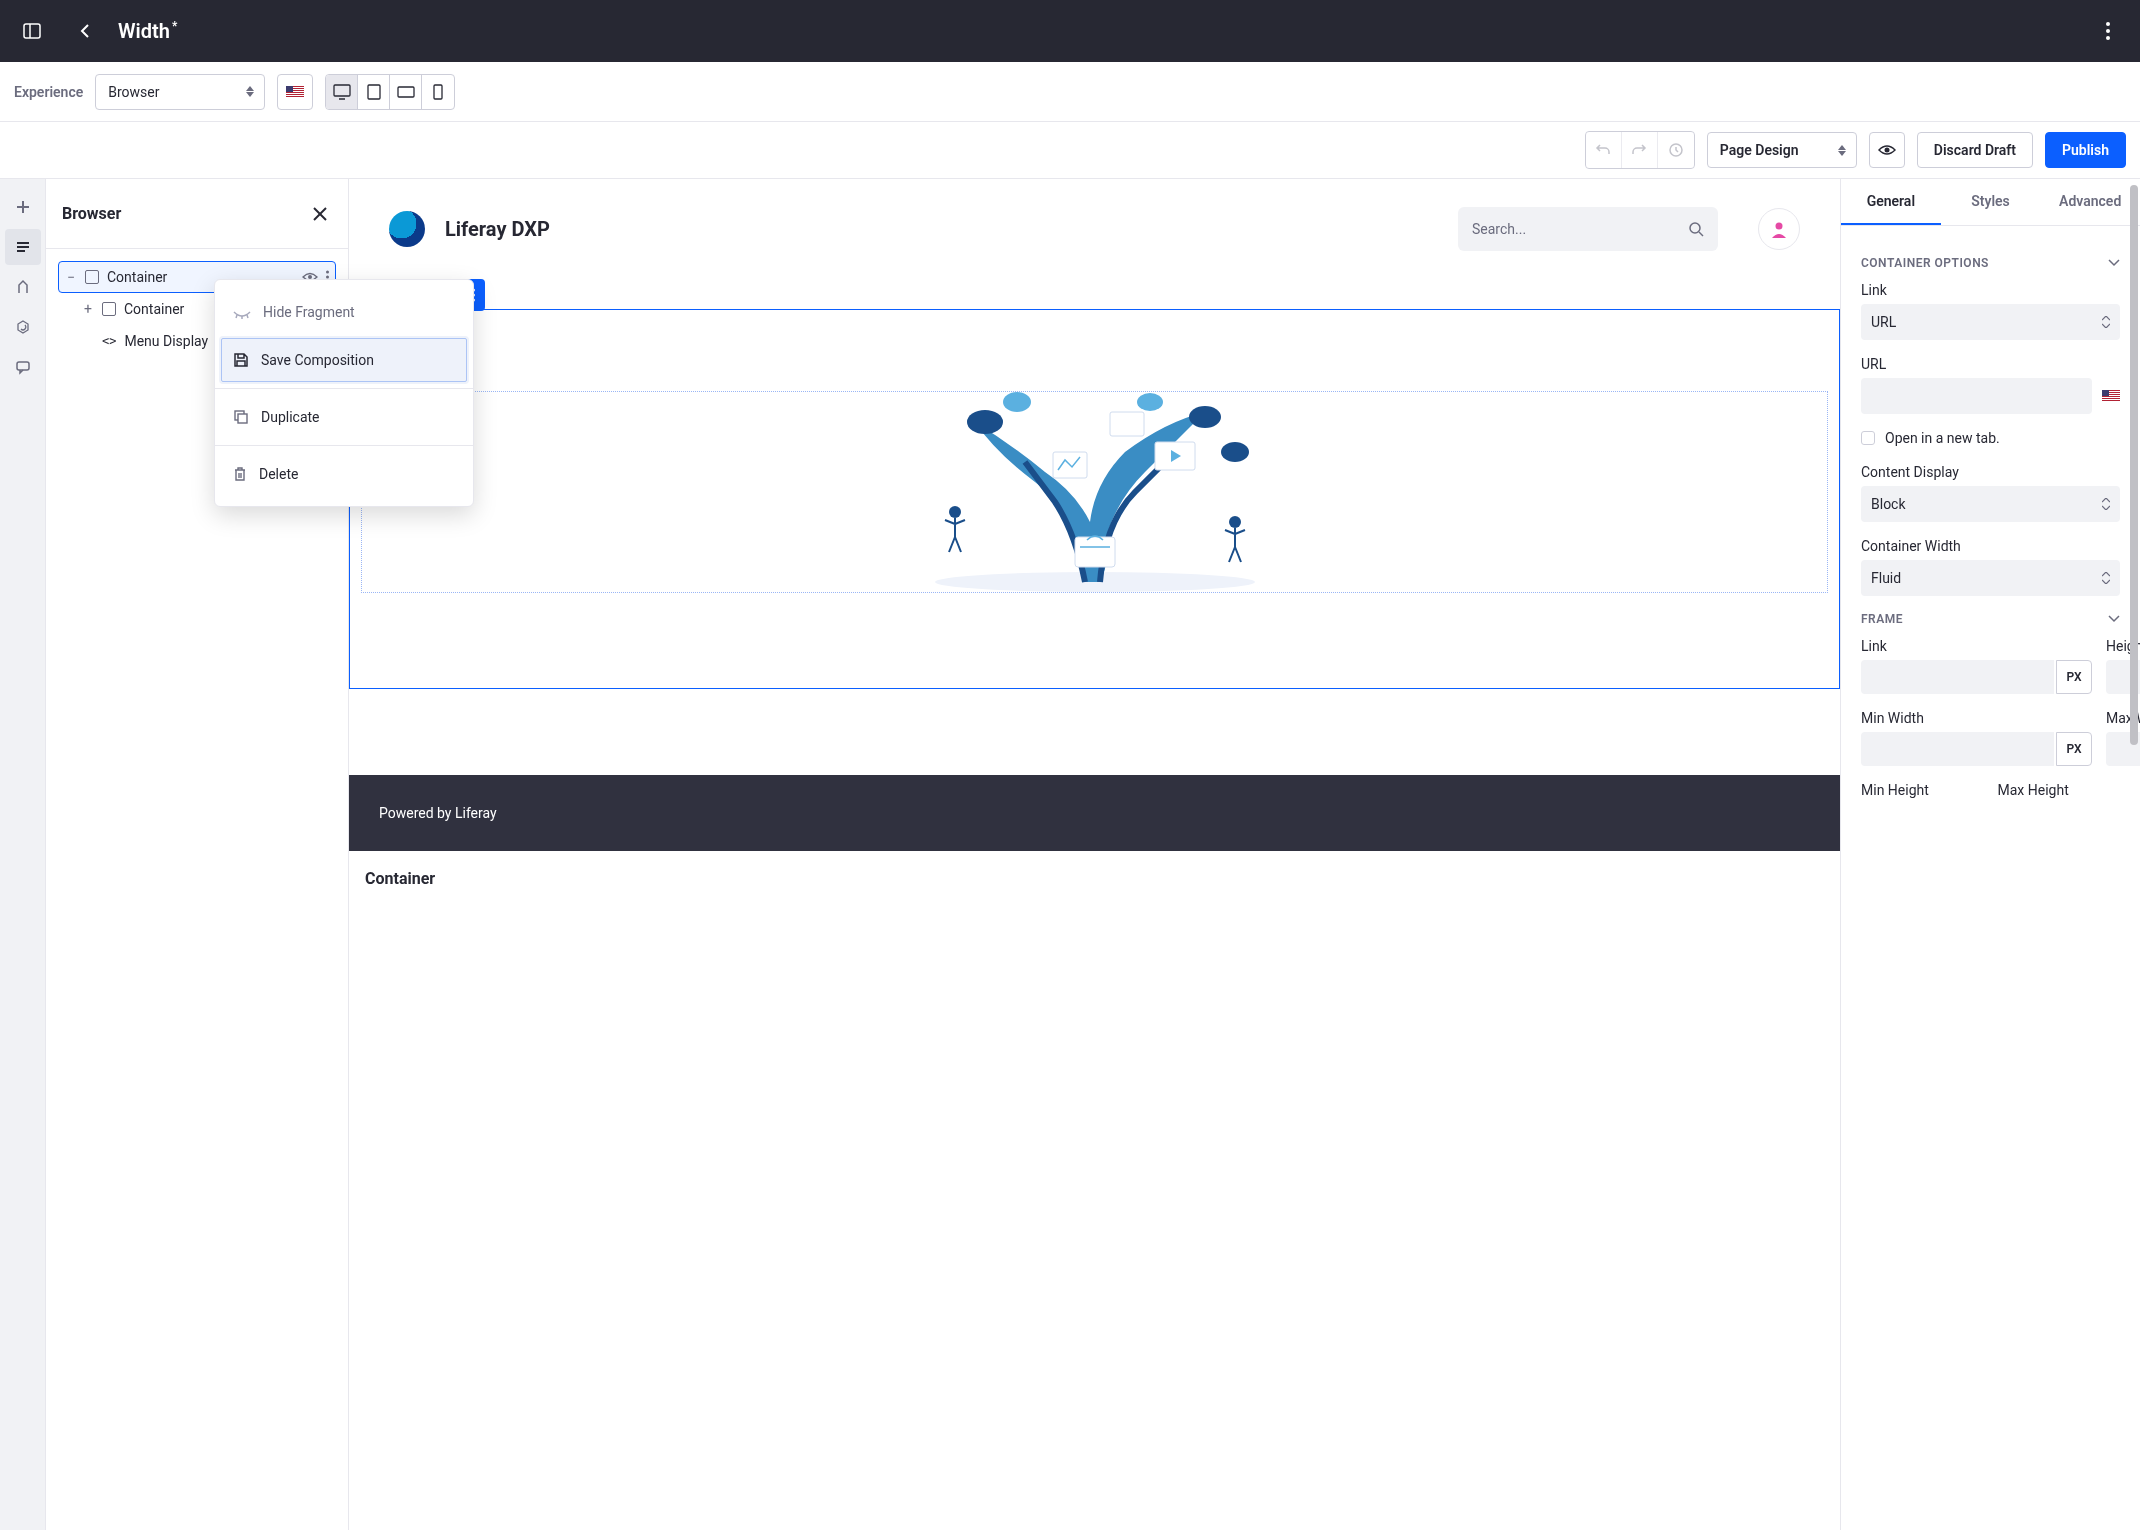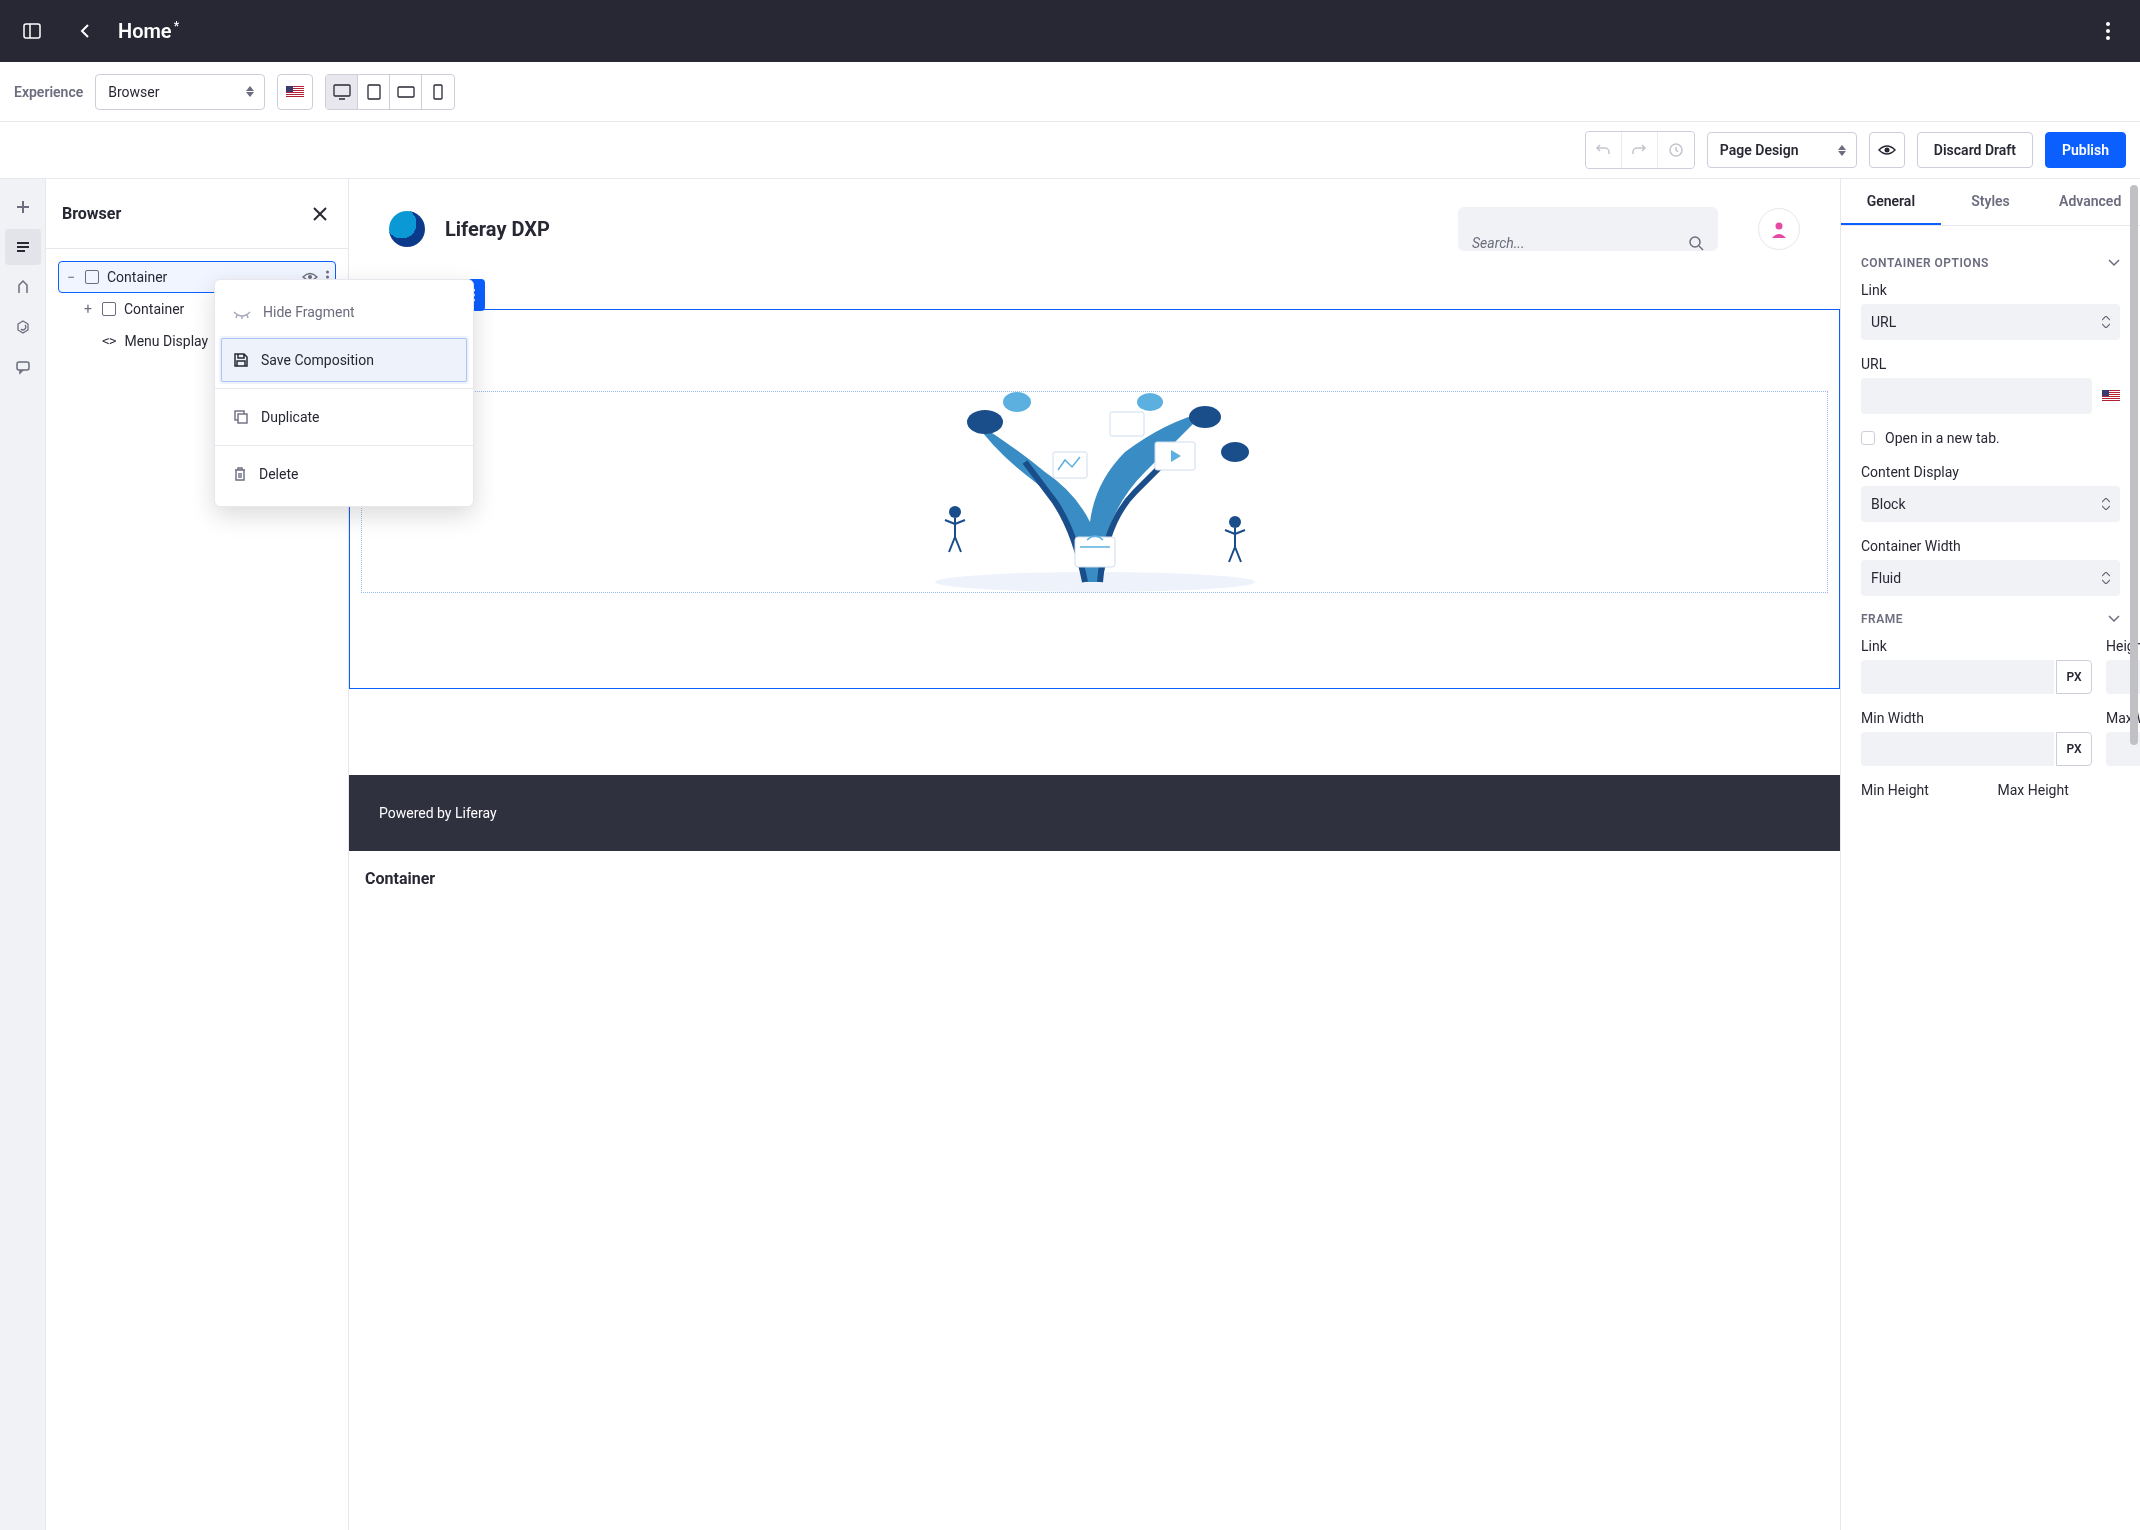--- a/index.html
+++ b/index.html
@@ -68,21 +68,21 @@
 .context-item { height: 48px; display: flex; align-items: center; padding: 0 18px; gap: 12px; cursor: pointer; color: #272833; }
 .context-item.highlighted { background: #eef2fa; outline: 1px solid #acc4f5; outline-offset: -3px; border-radius: 4px; margin: 0 4px; padding: 0 14px; }
 .context-item.muted { color: #6b6c7e; }
 .context-divider { height: 1px; background: #e7e7ed; margin: 4px 0; }
 
 
 .canvas { flex: 1; background: #fff; overflow: auto; position: relative; }
 .canvas-header { height: 100px; display: flex; align-items: center; padding: 0 40px; gap: 20px; }
 .logo { width: 36px; height: 36px; border-radius: 50%; background: radial-gradient(circle at 35% 35%, #0b99d6 0 45%, #0b3a8a 45% 100%); }
 .brand { font-size: 20px; font-weight: 700; }
-.search { flex: 0 0 260px; margin-left: auto; background: #f1f2f5; border-radius: 6px; height: 44px; display: flex; align-items: flex-end; padding: 0 14px; color: #6b6c7e; font-style: italic; }
+.search { flex: 0 0 260px; margin-left: auto; background: #f1f2f5; border-radius: 6px; height: 44px; display: flex; align-items: center; padding: 0 14px; color: #6b6c7e; }
 .search-icon { margin-left: auto; }
 .avatar { width: 42px; height: 42px; border-radius: 50%; border: 1px solid #e7e7ed; display: flex; align-items: center; justify-content: center; margin-left: 20px; }
 
 .canvas-toolbar { position: absolute; top: 100px; left: 0; height: 32px; background: #0b5fff; color: #fff; display: flex; align-items: center; padding: 0 10px; gap: 10px; border-radius: 0 4px 4px 0; font-size: 13px; }
 .drag-handle, .vdots { cursor: pointer; }
 
 .canvas-body { border: 1px solid #0b5fff; margin: 30px 0 0 0; min-height: 380px; padding: 10px; position: relative; }
 .inner-row { display: flex; gap: 24px; border: 1px dashed transparent; padding: 0; min-height: 200px; }
 .inner-col { flex: 0 0 38%; border: 1px dotted #9ab6f5; padding: 10px; }
 .inner-col h1 { font-size: 26px; font-weight: 700; margin-bottom: 40px; margin-top: 10px; }
@@ -129,21 +129,21 @@
           <rect x="2" y="3" width="16" height="14" rx="2" fill="none" stroke="#fff" stroke-width="1.5"></rect>
           <line x1="8" y1="3" x2="8" y2="17" stroke="#fff" stroke-width="1.5"></line>
         </svg>
     </div>
     <div class="back-icon">
       <svg width="16" height="16" viewBox="0 0 16 16">
           <path d="M10 2 L4 8 L10 14" fill="none" stroke="#fff" stroke-width="2"></path>
         </svg>
     </div>
     <div class="title">
-      <span>Home</span><sup>*</sup>
+      <span>Width</span><sup>*</sup>
     </div>
     <div class="spacer"></div>
     <div class="more-icon">
       <svg width="4" height="18" viewBox="0 0 4 18">
           <circle cx="2" cy="2" r="2" fill="#fff"></circle>
           <circle cx="2" cy="9" r="2" fill="#fff"></circle>
           <circle cx="2" cy="16" r="2" fill="#fff"></circle>
         </svg>
     </div>
   </div>

